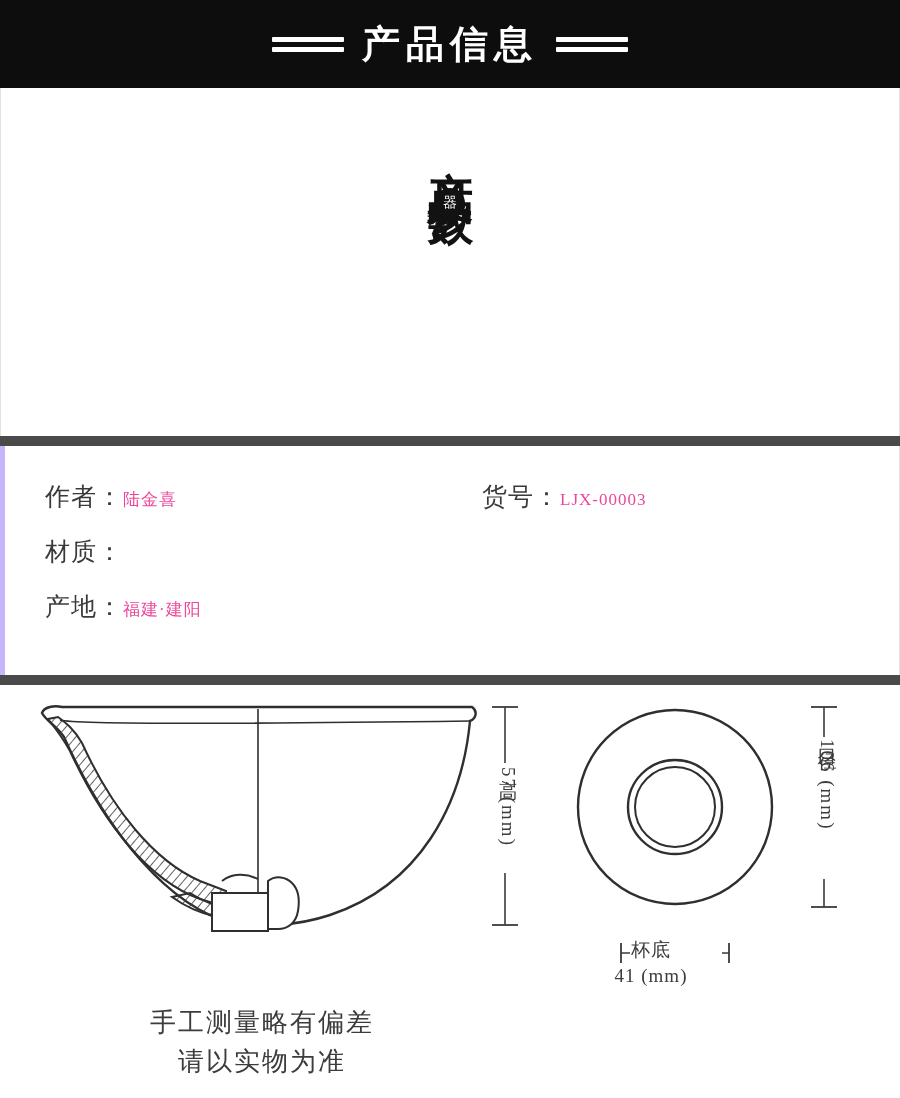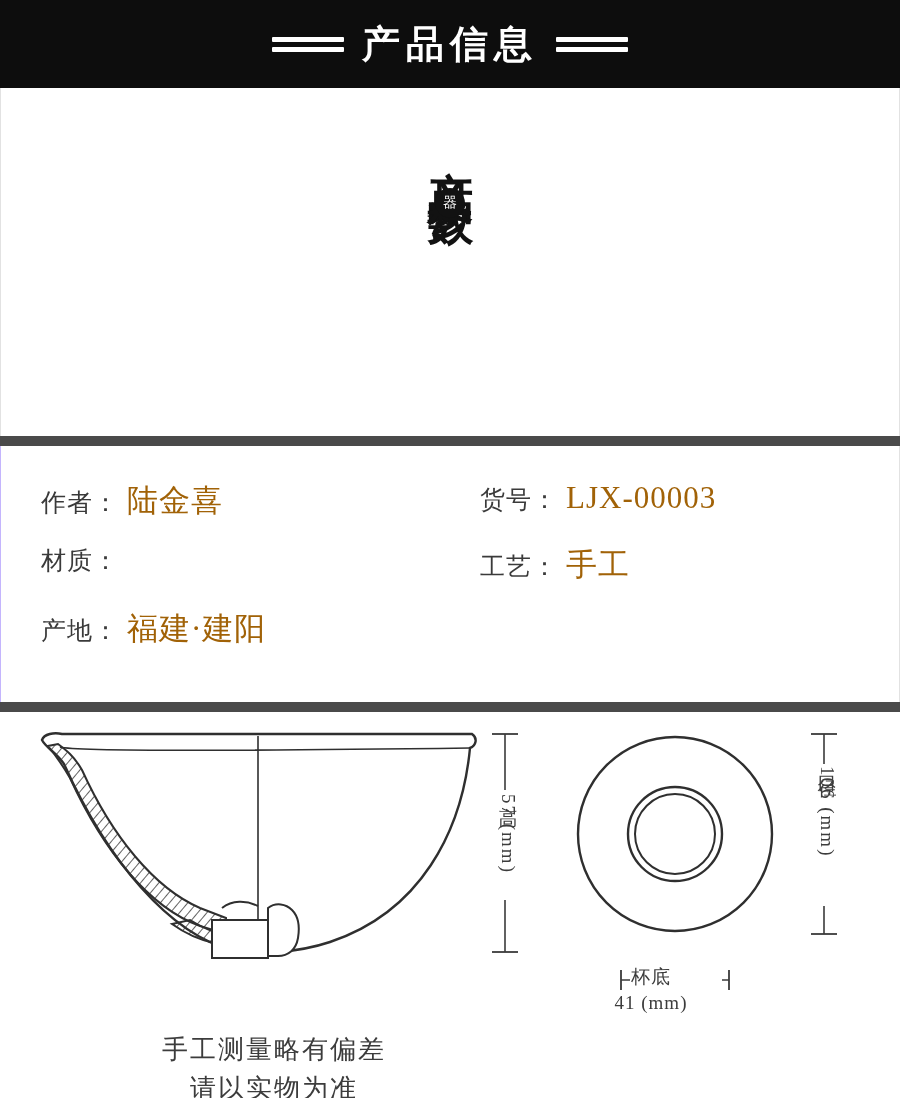--- a/index.html
+++ b/index.html
@@ -50,47 +50,47 @@
     display:flex;align-items:center;justify-content:center;
     font-family:"Liberation Serif", serif;
   }
 
   
   .bar{height:10px;background:#4a4a4a;}
 
   
   .specs{
     padding:34px 40px 30px 40px;
-    border-left:1px solid #c4b5fd;border-right:1px solid #e2e2e2;
+    border-left:5px solid #c4b5fd;border-right:1px solid #e2e2e2;
     box-sizing:border-box;
   }
   .spec-row{
     display:flex;margin-bottom:22px;
   }
   .spec-cell{width:50%;display:flex;align-items:baseline;}
   .spec-cell.right{padding-left:30px;box-sizing:border-box;}
   .spec-label{
     font-size:25px;color:#3a3a3a;letter-spacing:1px;white-space:nowrap;
   }
   .spec-value{
-    font-size:31px;color:#a16207;letter-spacing:1px;margin-left:8px;white-space:nowrap;
+    font-size:17px;color:#ec4899;letter-spacing:1px;margin-left:0;white-space:nowrap;
   }
   .spec-value.mono{font-family:"Liberation Serif", serif;}
 
   
   .drawing{
     position:relative;height:448px;
     border-top:10px solid #4a4a4a;
     box-sizing:border-box;
     background:#fff;
   }
   .drawing-inner{position:relative;width:900px;height:438px;}
 
   .note{
-    position:absolute;left:64px;top:318px;width:420px;
+    position:absolute;left:52px;top:318px;width:420px;
     text-align:center;font-size:26px;color:#3c3c3c;line-height:1.5;
     letter-spacing:2px;
   }
 
   .vlabel{
     position:absolute;writing-mode:vertical-rl;text-orientation:mixed;
     font-size:19px;color:#3c3c3c;letter-spacing:2px;
   }
   .hlabel{
     position:absolute;font-size:19px;color:#3c3c3c;letter-spacing:1px;
@@ -131,24 +131,20 @@
       <div class="spec-cell right">
         <span class="spec-label">货号：</span>
         <span class="spec-value mono">LJX-00003</span>
       </div>
     </div>
 
     <div class="spec-row">
       <div class="spec-cell">
         <span class="spec-label">材质：</span>
       </div>
-      <div class="spec-cell right">
-        <span class="spec-label">工艺：</span>
-        <span class="spec-value">手工</span>
-      </div>
     </div>
 
     <div class="spec-row">
       <div class="spec-cell">
         <span class="spec-label">产地：</span>
         <span class="spec-value">福建·建阳</span>
       </div>
       <div class="spec-cell right">
         <span class="spec-label"></span>
         <span class="spec-value"></span>

